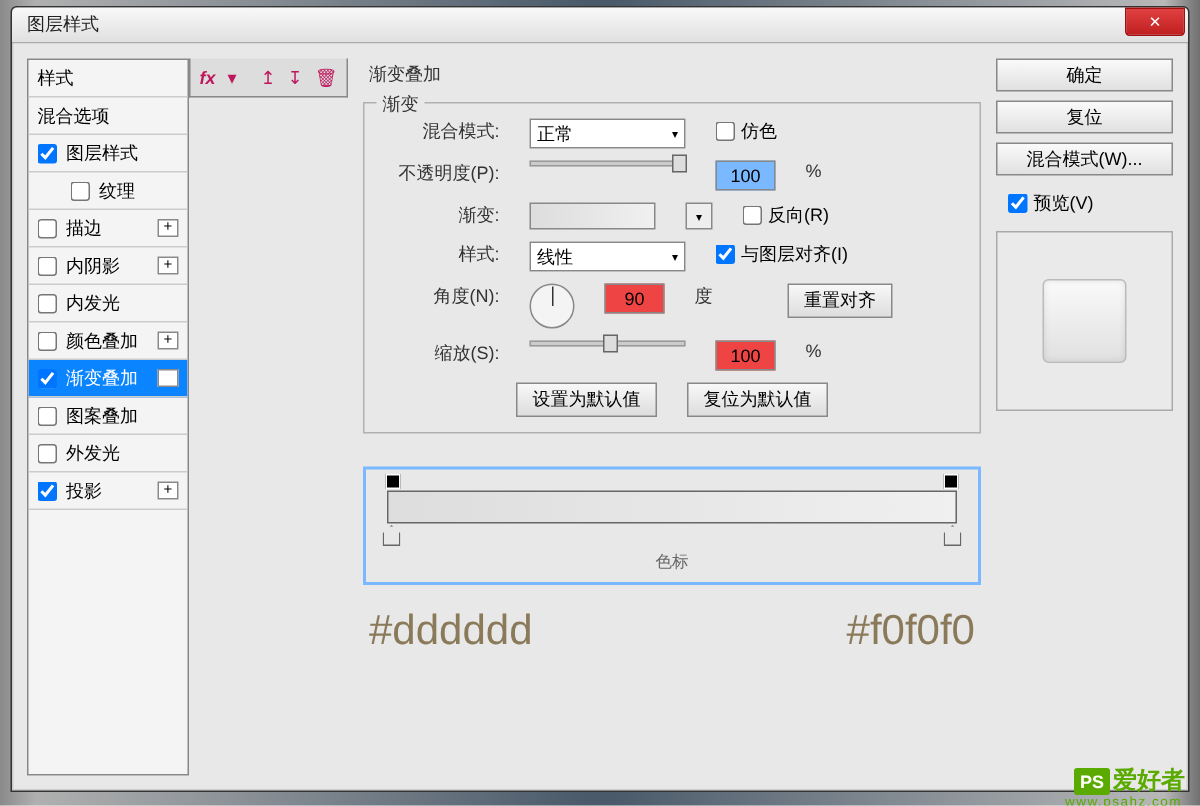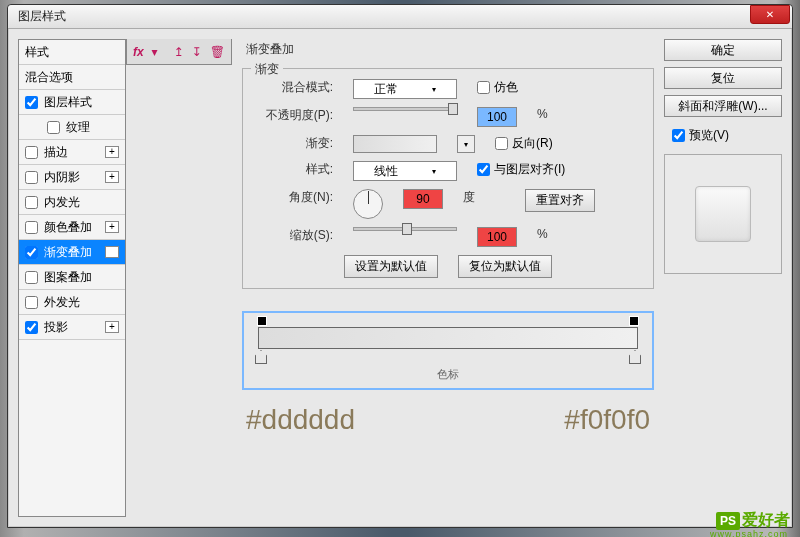--- a/index.html
+++ b/index.html
@@ -24,21 +24,21 @@
 .bottom-toolbar .spacer { flex: 1; }
 .fx { font-style: italic; font-weight: bold; }
 .tb-icon { color: #be185d; cursor: pointer; }
 
 .center-panel { flex: 1; display: flex; flex-direction: column; gap: 8px; }
 .group-title { color: #333; padding: 2px 0 2px 4px; }
 .group-box { border: 1px solid #b0b0b0; padding: 10px; position: relative; }
 .group-box .legend { position: absolute; top: -8px; left: 8px; background: #e8e8e8; padding: 0 4px; color: #333; }
 .row { display: flex; align-items: flex-start; margin-bottom: 8px; gap: 20px; }
 .row-label { width: 80px; text-align: right; color: #333; }
-.select { width: 104px; height: 20px; background: #fff; border: 1px solid #888; padding: 0 20px; display: flex; align-items: center; justify-content: space-between; cursor: pointer; }
+.select { width: 104px; height: 20px; background: #fff; border: 1px solid #888; padding: 0 4px; display: flex; align-items: center; justify-content: space-between; cursor: pointer; }
 .select .arrow { font-size: 8px; }
 .num-input { width: 40px; height: 20px; background: #ef4444; border: 1px solid #888; text-align: center; }
 .num-input.hl { background: #7ab8ff; }
 .unit { color: #333; }
 .chk-row { display: flex; align-items: center; gap: 4px; }
 .slider { width: 104px; height: 4px; background: #ccc; position: relative; border: 1px solid #999; }
 .slider .handle { position: absolute; width: 10px; height: 12px; background: #ddd; border: 1px solid #666; top: -5px; }
 .grad-preview { width: 84px; height: 18px; background: linear-gradient(to right, #ddd, #f0f0f0); border: 1px solid #888; }
 .grad-arrow { width: 18px; height: 18px; border: 1px solid #888; background: #eee; display:flex; align-items:center; justify-content:center; font-size: 8px; }
 .angle-dial { width: 30px; height: 30px; border: 1px solid #888; border-radius: 50%; background: #f4f4f4; position: relative; }
@@ -228,21 +228,21 @@
       </div>
       <div class="color-hints">
         <span>#dddddd</span>
         <span>#f0f0f0</span>
       </div>
     </div>
 
     <div class="right-panel">
       <div class="r-btn">确定</div>
       <div class="r-btn">复位</div>
-      <div class="r-btn">斜面和浮雕(W)...</div>
+      <div class="r-btn">混合模式(W)...</div>
       <div class="preview-chk">
           <input type="checkbox" checked="" style="">
           <span>预览(V)</span>
         </div>
       <div class="preview-box">
         <div class="preview-swatch"></div>
       </div>
     </div>
 
   </div>

